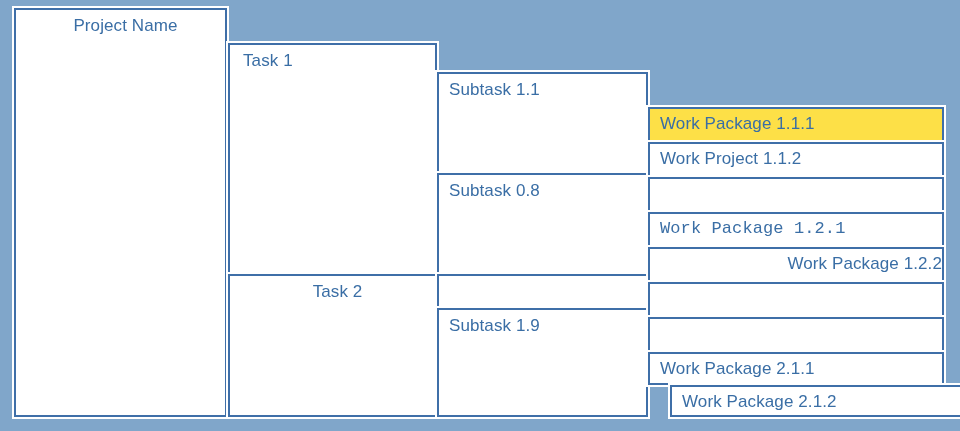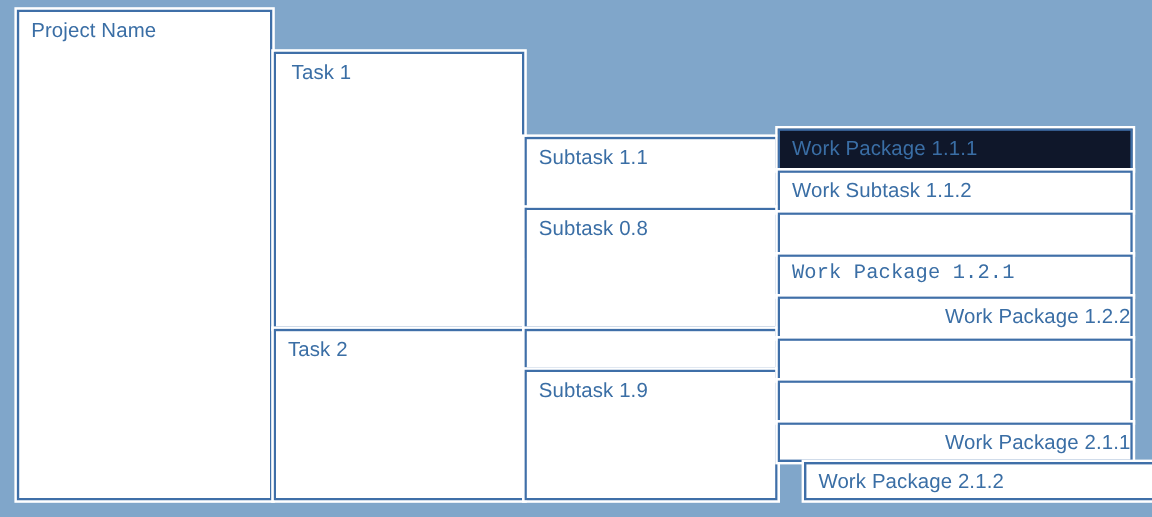--- a/index.html
+++ b/index.html
@@ -35,29 +35,29 @@
   .wbs-box.level-1 { font-size: 17px; }
   .wbs-box.level-2 { font-size: 17px; }
   .wbs-box.level-3 { font-size: 17px; }
   .wbs-box.level-4 { font-size: 17px; padding-top: 6px; }
   .wbs-box.empty { }
 </style>
 </head>
 <body style="background: rgb(128, 166, 202);">
 
 <div id="wbs-canvas">
-    <div class="wbs-box level-1" style="left: 14px; top: 8px; width: 213px; height: 409px; background: rgb(255, 255, 255); border-color: rgb(63, 111, 168); color: rgb(58, 110, 165);">Project Name</div>
+    <div class="wbs-box level-1" style="left: 14px; top: 8px; width: 213px; height: 409px; background: rgb(255, 255, 255); border-color: rgb(63, 111, 168); color: rgb(58, 110, 165); text-align: center;">Project Name</div>
     <div class="wbs-box level-2" style="left: 228px; top: 43px; width: 209px; height: 231px; background: rgb(255, 255, 255); border-color: rgb(63, 111, 168); color: rgb(58, 110, 165); padding-left: 13px;">Task 1</div>
-    <div class="wbs-box level-2" style="left: 228px; top: 274px; width: 209px; height: 143px; background: rgb(255, 255, 255); border-color: rgb(63, 111, 168); color: rgb(58, 110, 165);">Task 2</div>
-    <div class="wbs-box level-3" style="left: 437px; top: 72px; width: 211px; height: 101px; background: rgb(255, 255, 255); border-color: rgb(63, 111, 168); color: rgb(58, 110, 165); margin-top: 42px;">Subtask 1.1</div>
+    <div class="wbs-box level-2" style="left: 228px; top: 274px; width: 209px; height: 143px; background: rgb(255, 255, 255); border-color: rgb(63, 111, 168); color: rgb(58, 110, 165); text-align: center;">Task 2</div>
+    <div class="wbs-box level-3" style="left: 437px; top: 72px; width: 211px; height: 101px; background: rgb(255, 255, 255); border-color: rgb(63, 111, 168); color: rgb(58, 110, 165);">Subtask 1.1</div>
     <div class="wbs-box level-3" style="left: 437px; top: 173px; width: 211px; height: 101px; background: rgb(255, 255, 255); border-color: rgb(63, 111, 168); color: rgb(58, 110, 165);">Subtask 0.8</div>
     <div class="wbs-box level-3 empty" style="left: 437px; top: 274px; width: 211px; height: 34px; background: rgb(255, 255, 255); border-color: rgb(63, 111, 168); color: rgb(58, 110, 165);"></div>
     <div class="wbs-box level-3" style="left: 437px; top: 308px; width: 211px; height: 109px; background: rgb(255, 255, 255); border-color: rgb(63, 111, 168); color: rgb(58, 110, 165);">Subtask 1.9</div>
-    <div class="wbs-box level-4" style="left: 648px; top: 107px; width: 296px; height: 35px; background: #0f172a; border-color: rgb(63, 111, 168); color: rgb(58, 110, 165);">Work Package 1.1.1</div>
-    <div class="wbs-box level-4" style="left: 648px; top: 142px; width: 296px; height: 35px; background: rgb(255, 255, 255); border-color: rgb(63, 111, 168); color: rgb(58, 110, 165);">Work Subtask 1.1.2</div>
+    <div class="wbs-box level-4" style="left: 648px; top: 107px; width: 296px; height: 35px; background: #fde047; border-color: rgb(63, 111, 168); color: rgb(58, 110, 165);">Work Package 1.1.1</div>
+    <div class="wbs-box level-4" style="left: 648px; top: 142px; width: 296px; height: 35px; background: rgb(255, 255, 255); border-color: rgb(63, 111, 168); color: rgb(58, 110, 165);">Work Project 1.1.2</div>
     <div class="wbs-box level-4 empty" style="left: 648px; top: 177px; width: 296px; height: 35px; background: rgb(255, 255, 255); border-color: rgb(63, 111, 168); color: rgb(58, 110, 165);"></div>
     <div class="wbs-box level-4" style="left: 648px; top: 212px; width: 296px; height: 35px; background: rgb(255, 255, 255); border-color: rgb(63, 111, 168); color: rgb(58, 110, 165); font-family: Liberation Mono, monospace;">Work Package 1.2.1</div>
     <div class="wbs-box level-4" style="left: 648px; top: 247px; width: 296px; height: 35px; background: rgb(255, 255, 255); border-color: rgb(63, 111, 168); color: rgb(58, 110, 165); text-align: right;">Work Package 1.2.2</div>
     <div class="wbs-box level-4 empty" style="left: 648px; top: 282px; width: 296px; height: 35px; background: rgb(255, 255, 255); border-color: rgb(63, 111, 168); color: rgb(58, 110, 165);"></div>
     <div class="wbs-box level-4 empty" style="left: 648px; top: 317px; width: 296px; height: 35px; background: rgb(255, 255, 255); border-color: rgb(63, 111, 168); color: rgb(58, 110, 165);"></div>
-    <div class="wbs-box level-4" style="left: 648px; top: 352px; width: 296px; height: 33px; background: rgb(255, 255, 255); border-color: rgb(63, 111, 168); color: rgb(58, 110, 165); text-align: right;">Work Package 2.1.1</div>
+    <div class="wbs-box level-4" style="left: 648px; top: 352px; width: 296px; height: 33px; background: rgb(255, 255, 255); border-color: rgb(63, 111, 168); color: rgb(58, 110, 165);">Work Package 2.1.1</div>
     <div class="wbs-box level-4" style="left: 648px; top: 385px; width: 296px; height: 32px; background: rgb(255, 255, 255); border-color: rgb(63, 111, 168); color: rgb(58, 110, 165); margin-left: 22px;">Work Package 2.1.2</div>
   </div>
 
 </body></html>

